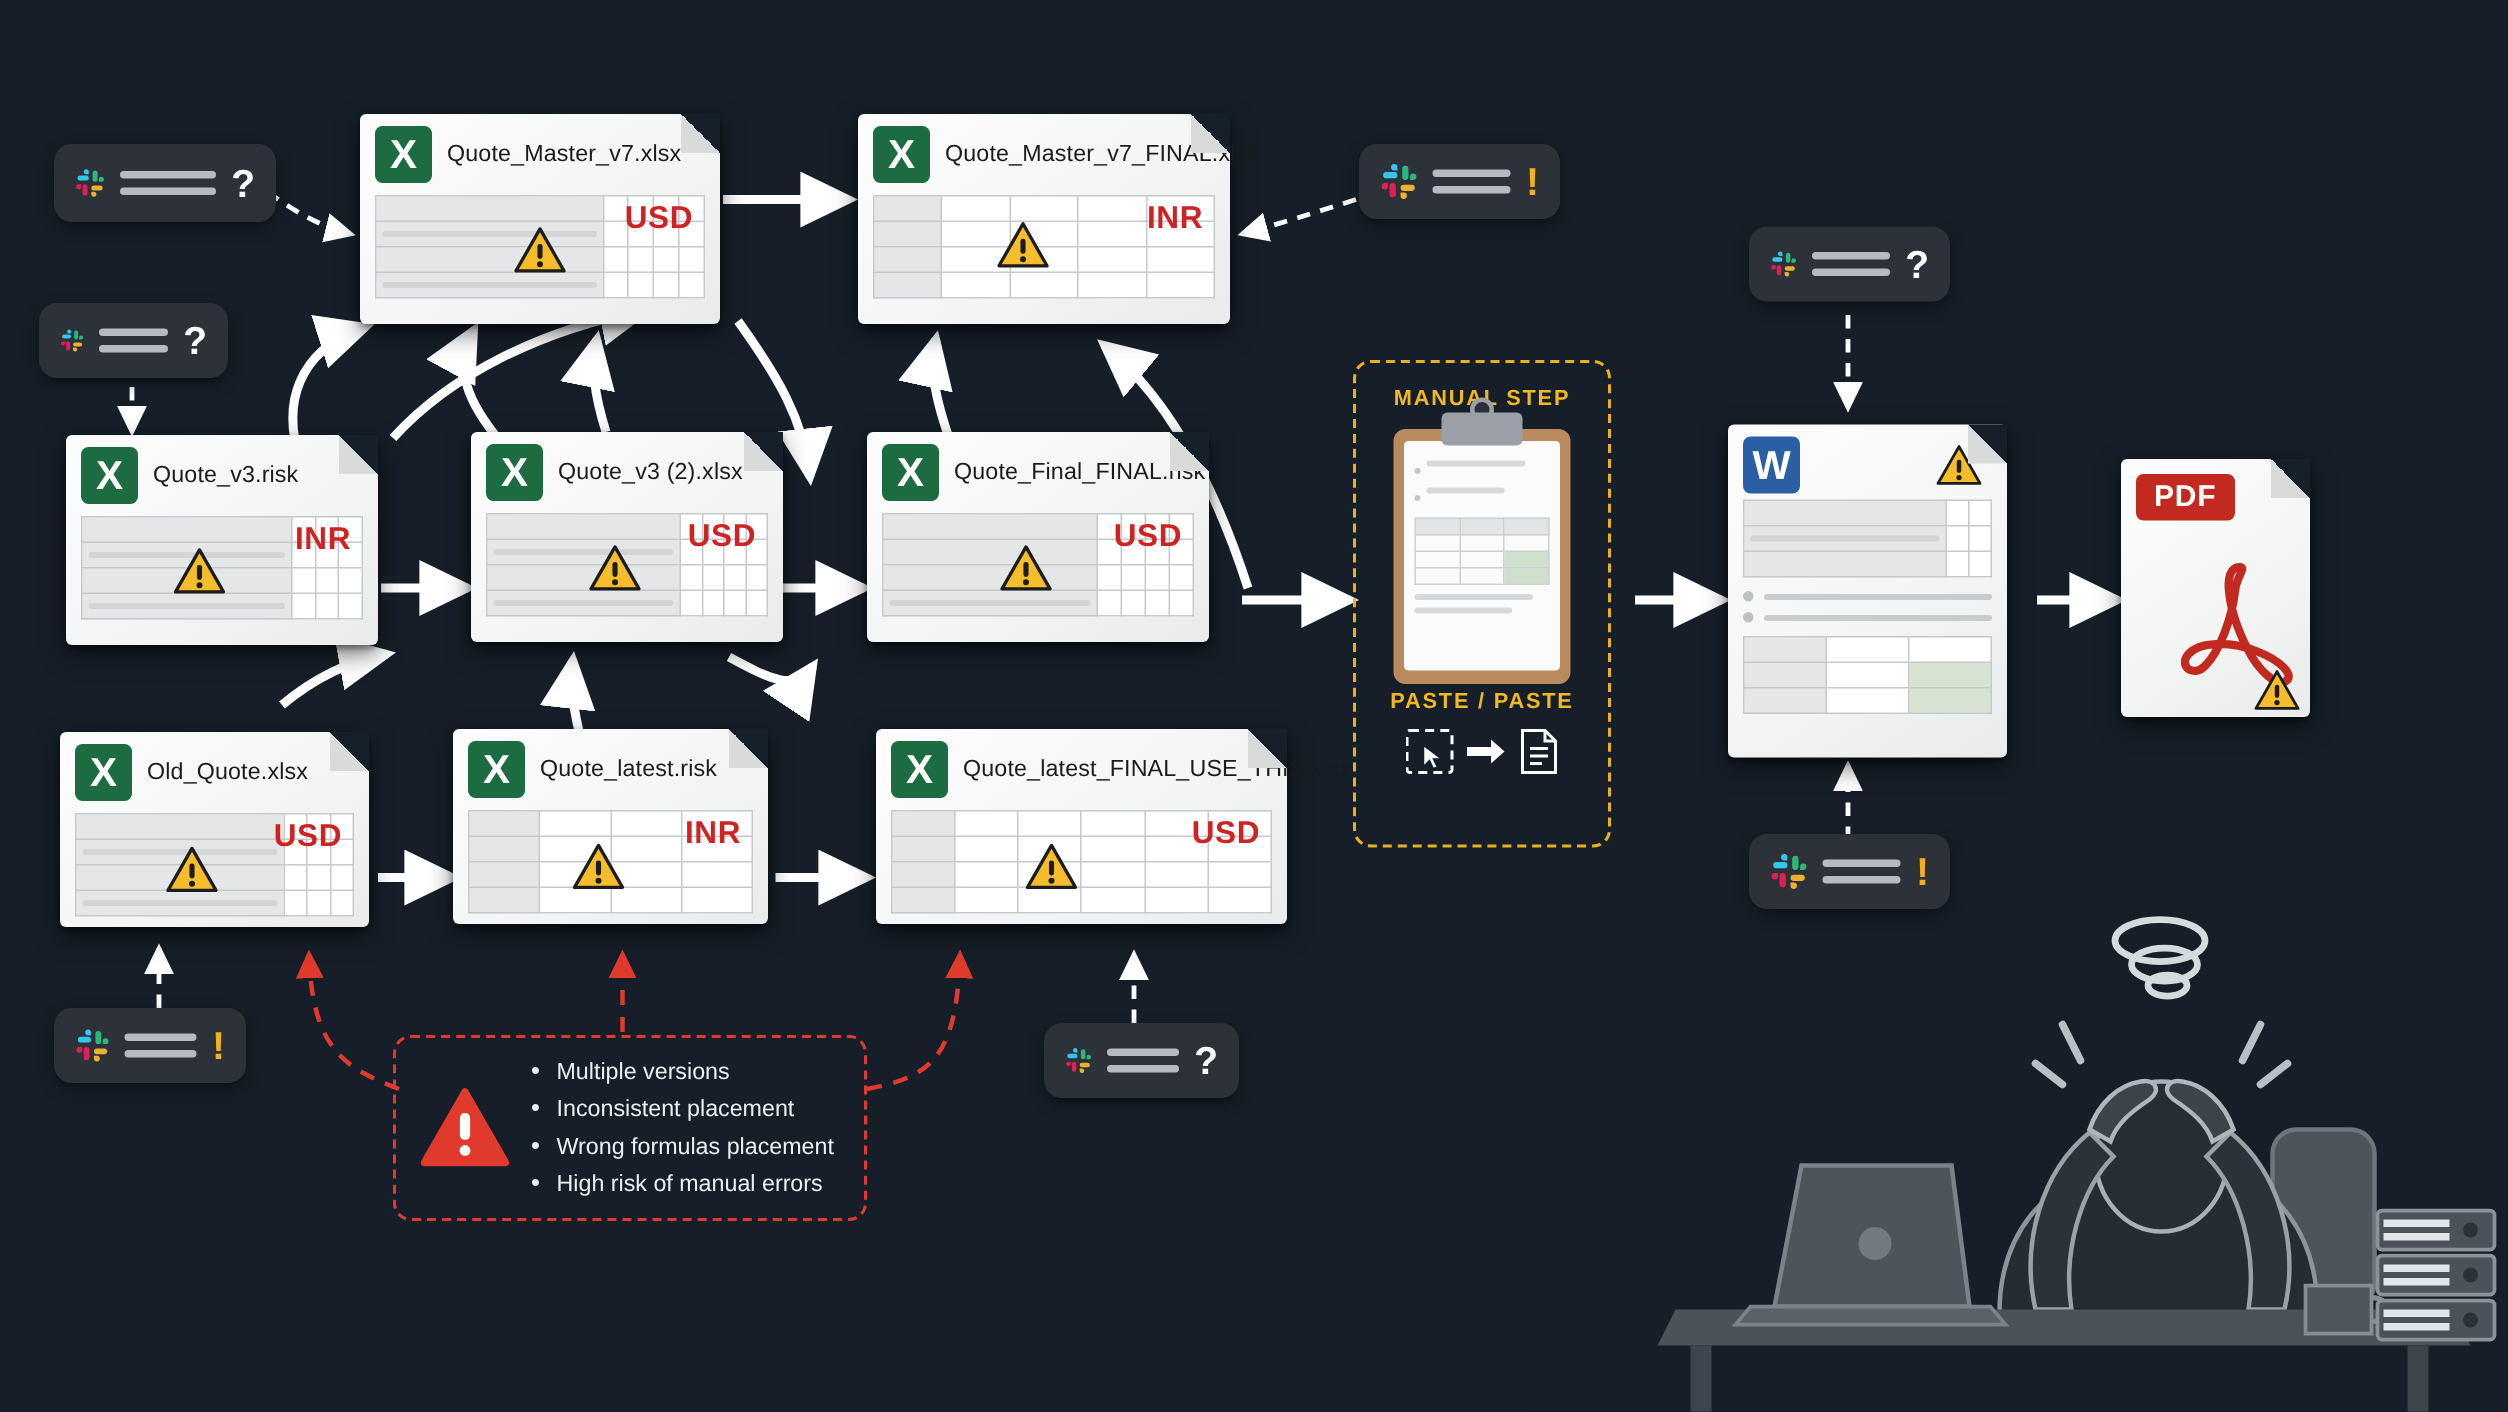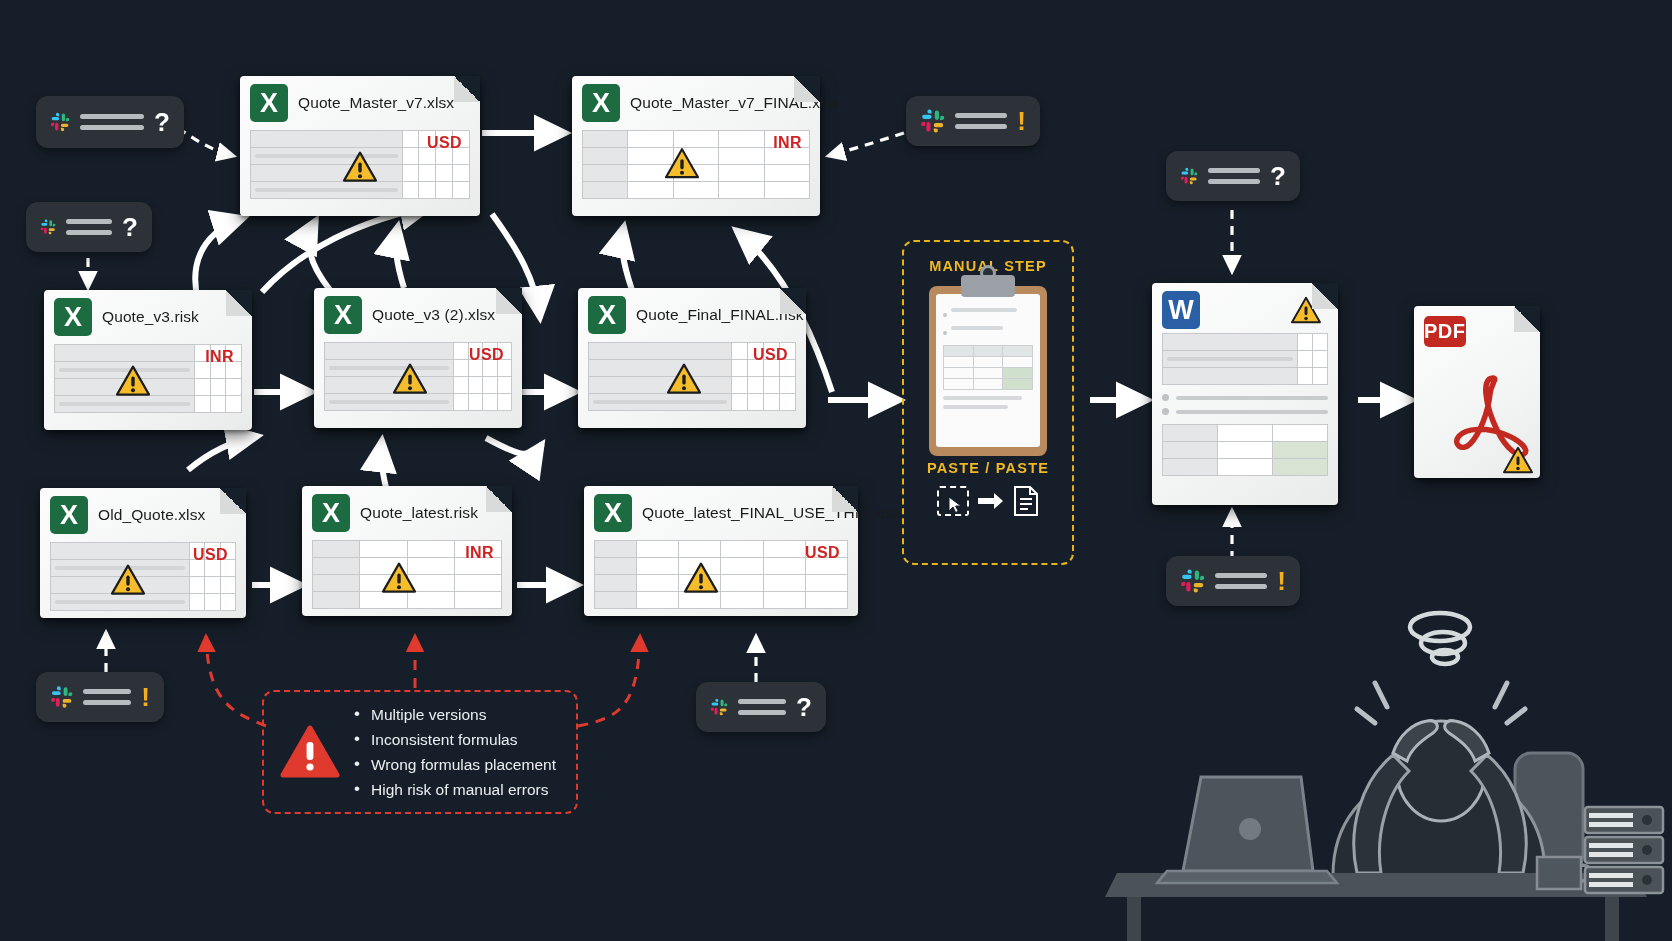--- a/index.html
+++ b/index.html
@@ -33,21 +33,21 @@
     color:#1b1b1b; font-size:15.5px; letter-spacing:.1px; white-space:nowrap;
     font-family:"Liberation Sans", sans-serif;
   }
   .sheet { position:relative; margin:4px 10px 12px 10px; }
   .grid { width:100%; border-collapse:collapse; }
   .grid td { border:1px solid #c6c9cb; height:17px; background:#fff; }
   .grid tr td:first-child { background:#e4e6e7; }
   .minibar { display:block; height:4px; background:#d2d4d6; border-radius:2px; margin:0 4px; }
   .cur {
     position:absolute; right:8px; top:4px;
-    color:#cf2222; font-weight:bold; font-size:16px; letter-spacing:.4px;
+    color:#cf2222; font-weight:bold; font-size:21px; letter-spacing:.4px;
   }
   .warn { position:absolute; width:36px; height:32px; }
   .warn.center { left:50%; top:50%; transform:translate(-50%,-45%); }
 
   
   .slack {
     position:absolute; display:flex; align-items:center; gap:10px;
     background:#2c3238; border-radius:12px; padding:12px 14px;
     box-shadow:0 4px 10px rgba(0,0,0,.45);
   }
@@ -662,41 +662,41 @@
               <td style="background:#d7e4d4;"></td>
             </tr>
           </tbody>
         </table>
     </div>
   </div>
 
   <div class="filecard" style="left:1414px;top:306px;width:126px;height:172px;">
     <span class="dogear"></span>
     <div style="padding:10px;">
-      <div style="background:#c22a21;color:#fff;font-weight:bold;font-size:20px;padding:4px 0;border-radius:5px;display:inline-block;letter-spacing:.5px;">PDF</div>
+      <div style="background:#c22a21;color:#fff;font-weight:bold;font-size:20px;padding:4px 12px;border-radius:5px;display:inline-block;letter-spacing:.5px;">PDF</div>
     </div>
     <svg style="position:absolute;right:8px;bottom:10px;width:86px;height:96px;" viewBox="0 0 86 96">
       <path d="M47 6 C41 6 39 13 40 22 C41 34 46 48 52 60 C60 76 72 86 78 82 C84 78 74 68 58 62 C40 55 20 56 13 64 C6 72 16 80 24 72 C34 62 42 40 44 22 C45 12 52 6 47 6 Z" fill="none" stroke="#c22a21" stroke-width="5.5" stroke-linecap="round" stroke-linejoin="round"></path>
     </svg>
     <svg style="position:absolute;right:6px;bottom:4px;width:32px;height:28px;" viewBox="0 0 36 32">
       <path d="M18 2 L34 30 L2 30 Z" fill="#f5bd2b" stroke="#1d1d1d" stroke-width="2.2" stroke-linejoin="round"></path>
       <rect x="16.3" y="12" width="3.4" height="10" rx="1.6" fill="#1d1d1d"></rect>
       <circle cx="18" cy="25.6" r="2" fill="#1d1d1d"></circle>
     </svg>
   </div>
 
   <div id="issues-box">
     <svg style="width:60px;height:54px;flex:none;" viewBox="0 0 60 54">
       <path d="M30 3 L57 50 L3 50 Z" fill="#e03a2f" stroke="#e03a2f" stroke-width="5" stroke-linejoin="round"></path>
       <rect x="26.6" y="17" width="6.8" height="18" rx="3.2" fill="#fff"></rect>
       <circle cx="30" cy="42" r="3.6" fill="#fff"></circle>
     </svg>
     <ul>
       <li>Multiple versions</li>
-      <li>Inconsistent formulas</li>
+      <li>Inconsistent placement</li>
       <li>Wrong formulas placement</li>
       <li>High risk of manual errors</li>
     </ul>
   </div>
 
   <div class="slack" style="left:36px;top:96px;width:148px;">
     <svg width="28" height="28" viewBox="0 0 24 24">
       <path d="M5 15a2 2 0 1 1-2-2h2v2zm1 0a2 2 0 1 1 4 0v5a2 2 0 1 1-4 0v-5z" fill="#E01E5A"></path>
       <path d="M9 5a2 2 0 1 1 2-2v2H9zm0 1a2 2 0 1 1 0 4H4a2 2 0 1 1 0-4h5z" fill="#36C5F0"></path>
       <path d="M19 9a2 2 0 1 1 2 2h-2V9zm-1 0a2 2 0 1 1-4 0V4a2 2 0 1 1 4 0v5z" fill="#2EB67D"></path>

